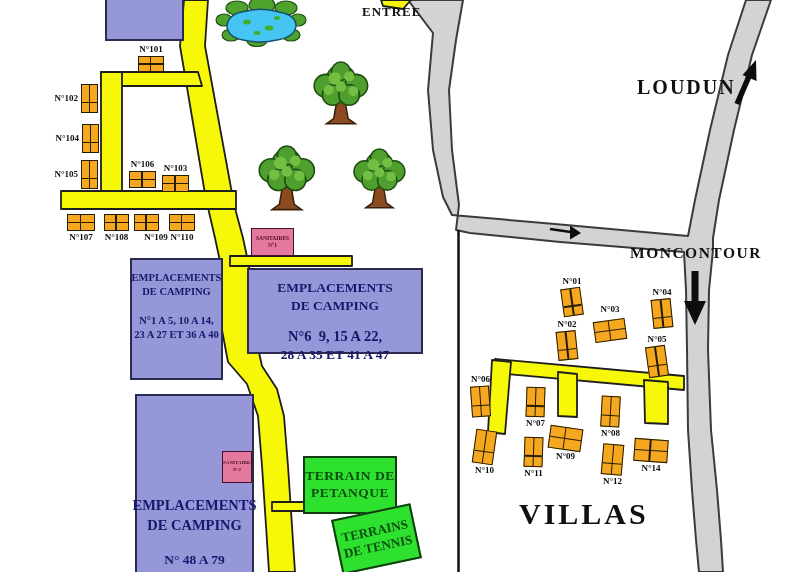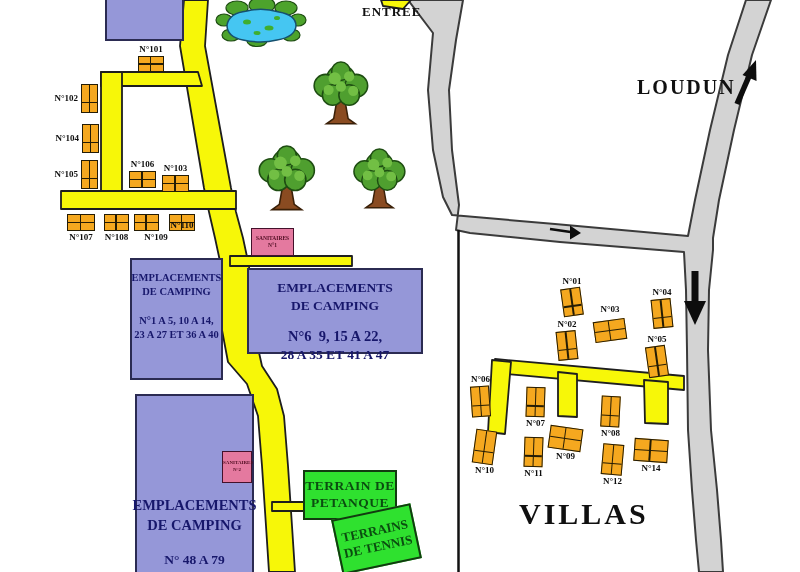--- a/index.html
+++ b/index.html
@@ -175,21 +175,21 @@
   <div class="sani sani1" style="left:251px;top:228px;width:43px;height:28px;">
     <div>SANITAIRES</div>
     <div>N°1</div>
   </div>
 
   <div class="sani sani2" style="left:222px;top:451px;width:30px;height:32px;">
     <div>SANITAIRES</div>
     <div>N°2</div>
   </div>
 
-  <div class="sport petanque" style="left:303px;top:470px;width:94px;height:50px;">
+  <div class="sport petanque" style="left:303px;top:456px;width:94px;height:58px;">
     <div>TERRAIN DE</div>
     <div>PETANQUE</div>
   </div>
 
   <div class="sport tennis" style="left:336px;top:511px;width:81px;height:56px;">
     <div>TERRAINS</div>
     <div>DE TENNIS</div>
   </div>
 
   <div id="buildings" style="position:absolute;left:0;top:0;width:100%;height:100%;z-index:4;">
@@ -235,21 +235,21 @@
       <div class="blabel" style="left: 116.5px; top: 232px; transform: translateX(-50%);">N°108</div>
       <div class="building h" style="left: 134px; top: 214px; width: 25px; height: 17px;">
         <i class="l1"></i>
         <i class="l2"></i>
       </div>
       <div class="blabel" style="left: 146.5px; top: 232px; transform: translateX(-50%); padding-left: 19px;">N°109</div>
       <div class="building h" style="left: 169px; top: 214px; width: 26px; height: 17px;">
         <i class="l1"></i>
         <i class="l2"></i>
       </div>
-      <div class="blabel" style="left: 182px; top: 220px; transform: translateX(-50%);">N°110</div>
+      <div class="blabel" style="left: 182px; top: 232px; transform: translateX(-50%);">N°110</div>
       <div class="building v" style="left: 562px; top: 288px; width: 20px; height: 28px; transform: rotate(-8deg);">
         <i class="l1"></i>
         <i class="l2"></i>
       </div>
       <div class="blabel" style="left: 572px; top: 276px; transform: translateX(-50%);">N°01</div>
       <div class="building v" style="left: 557px; top: 331px; width: 20px; height: 29px; transform: rotate(-6deg);">
         <i class="l1"></i>
         <i class="l2"></i>
       </div>
       <div class="blabel" style="left: 567px; top: 319px; transform: translateX(-50%);">N°02</div>
@@ -305,15 +305,16 @@
       <div class="blabel" style="left: 612.5px; top: 476px; transform: translateX(-50%);">N°12</div>
       <div class="building h" style="left: 634px; top: 439px; width: 34px; height: 23px; transform: rotate(4deg);">
         <i class="l1"></i>
         <i class="l2"></i>
       </div>
       <div class="blabel" style="left: 651px; top: 463px; transform: translateX(-50%);">N°14</div>
     </div>
 
   <div class="maplabel lab-entree">ENTREE</div>
   <div class="maplabel lab-loudun">LOUDUN</div>
+  <div class="maplabel lab-moncontour">MONCONTOUR</div>
   <div class="maplabel lab-villas">VILLAS</div>
 
 </div>
 
 </body></html>

